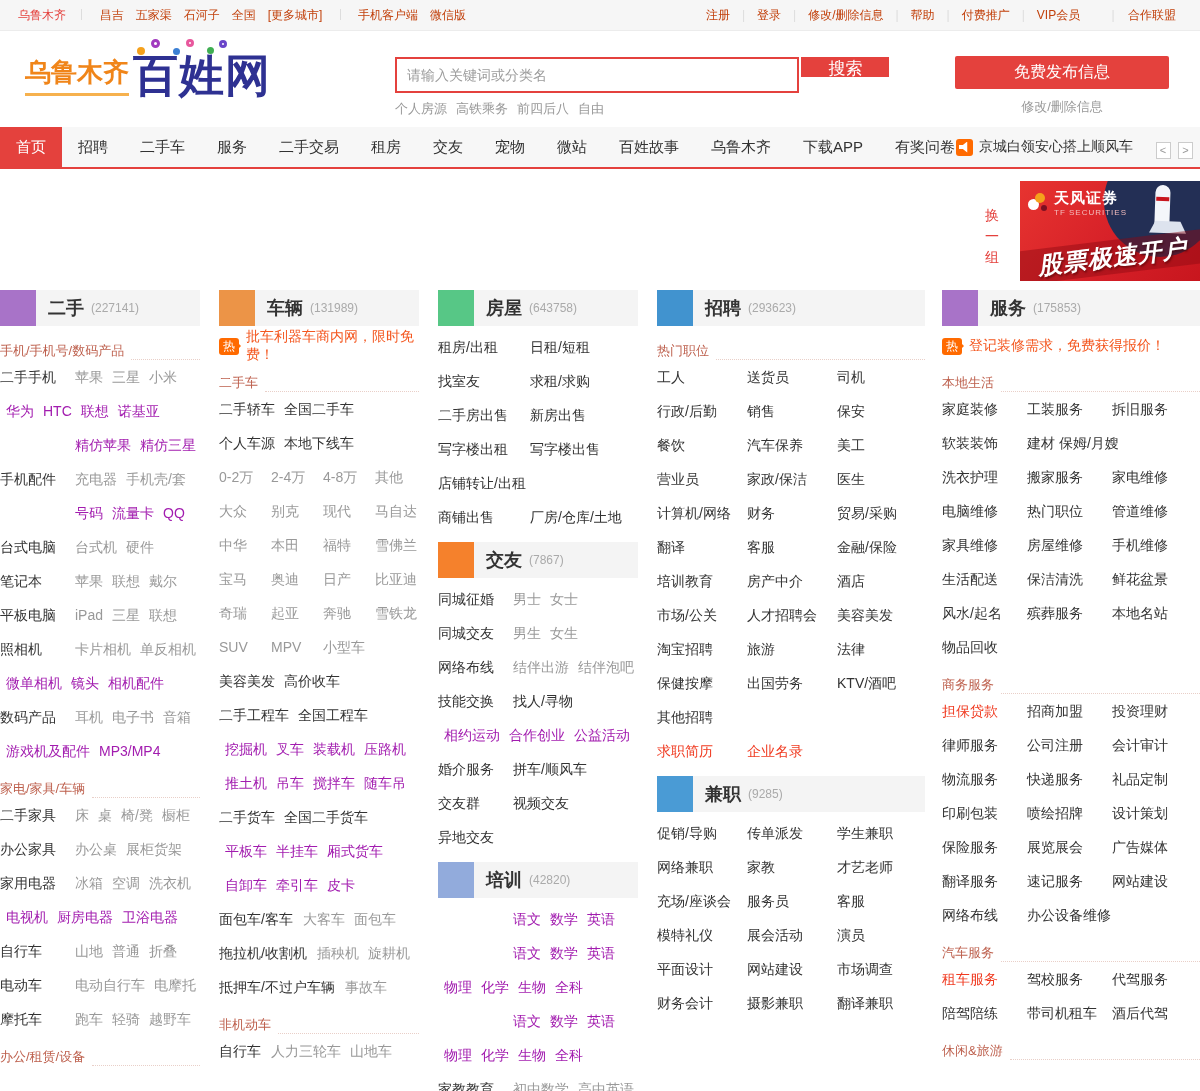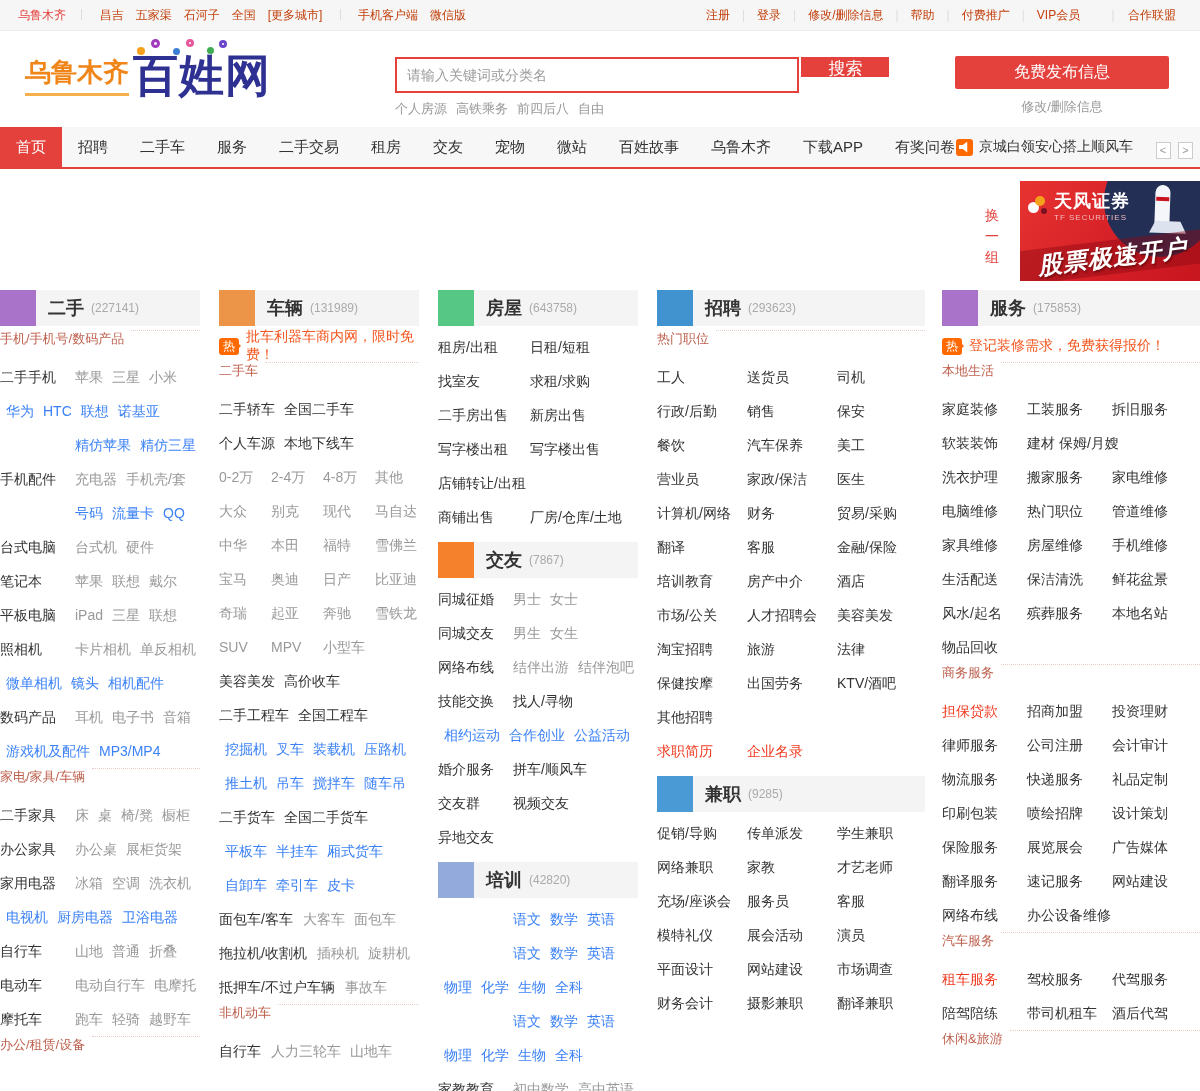--- a/index.html
+++ b/index.html
@@ -65,49 +65,49 @@
   .b-rocket { position:absolute; right:30px; top:4px; width:15px; height:42px; background:#f4f6fa;
               border-radius:8px 8px 2px 2px; transform:rotate(2deg); }
   .b-rocket::before { content:''; position:absolute; left:1px; top:12px; width:13px; height:4px; background:#c8161e; }
   .b-rocket::after { content:''; position:absolute; left:-5px; top:30px; border:6px solid transparent;
                      border-bottom:12px solid #dde3ee; width:25px; }
   .b-logo { position:absolute; left:8px; top:8px; display:flex; align-items:center; }
   .b-flower { width:20px; height:20px; position:relative; margin-right:6px; }
   .b-flower::before { content:''; position:absolute; left:0; top:6px; width:11px; height:11px; border-radius:50%; background:#fff; }
   .b-flower::after { content:''; position:absolute; left:7px; top:0; width:10px; height:10px; border-radius:50%;
                      background:#f5a11c; box-shadow:4px 10px 0 -2px #7c1022; }
-  .b-brand { color:#fff; font-size:18px; font-weight:bold; letter-spacing:1px; }
+  .b-brand { color:#fff; font-size:15px; font-weight:bold; letter-spacing:1px; }
   .b-brand-en { color:#f3bdbd; font-size:8px; letter-spacing:1px; }
   .b-slogan { position:absolute; left:-10px; bottom:7px; width:205px; transform:rotate(-7deg);
               background:rgba(140,8,18,.45); color:#fff; font-weight:bold; font-style:italic;
               font-size:24px; line-height:34px; text-align:center; letter-spacing:1px;
               text-shadow:1px 2px 2px rgba(60,0,0,.5); white-space:nowrap; }
 
   
   .cols { display:flex; width:1200px; }
   .col { flex:none; }
   .c0,.c1,.c2 { width:200px; margin-right:19px; }
   .c3 { width:268px; margin-right:17px; }
   .c4 { width:258px; }
   .cat-head { height:36px; background:#f4f4f4; display:flex; align-items:center; margin-bottom:4px; }
   .col .cat-head:not(:first-child) { margin-top:8px; }
   .cat-icon { width:36px; height:36px; flex:none; margin-right:12px; }
   .cat-title { font-size:18px; font-weight:bold; color:#333; margin-right:7px; cursor:pointer; }
   .cat-count { font-size:12px; color:#aaa; }
-  .sec { height:30px; display:flex; align-items:flex-start; font-size:13px; color:var(--sec); white-space:nowrap; }
+  .sec { height:30px; display:flex; align-items:flex-end; font-size:13px; color:var(--sec); white-space:nowrap; }
   .dotline { flex:1; border-top:1px dotted #e9cfc8; margin-left:7px; }
   .row { height:34px; line-height:34px; font-size:14px; color:#333; white-space:nowrap; overflow:hidden; }
   .row.ind1 { padding-left:6px; }
   .row.ind2 { padding-left:75px; }
   .lbl { display:inline-block; width:75px; color:#333; }
   .lbl-in { color:#333; margin-right:10px; }
   .links { color:#999; }
   .links.dark .lnk { color:#333; }
   .lnk { margin-right:9px; }
-  .lnk.gray { color:#3b82f6; }
+  .lnk.gray { color:#a21caf; }
   .lnk.dark { color:#333; }
   .cell4 { display:inline-block; min-width:52px; color:#999; }
   .cell2 { display:inline-block; min-width:92px; color:#333; }
   .cell3 { display:inline-block; min-width:90px; color:#333; }
   .c4 .cell3 { min-width:85px; }
   .red { color:var(--linkred) !important; }
   .hot-row { height:32px; display:flex; align-items:center; }
   .hot-badge { flex:none; background:var(--hotbg); color:#fff; font-size:12px; height:17px; line-height:17px;
                padding:0 4px; border-radius:3px; margin-right:7px; position:relative; }
   .hot-badge::after { content:''; position:absolute; right:-5px; top:5px; border:3px solid transparent;

